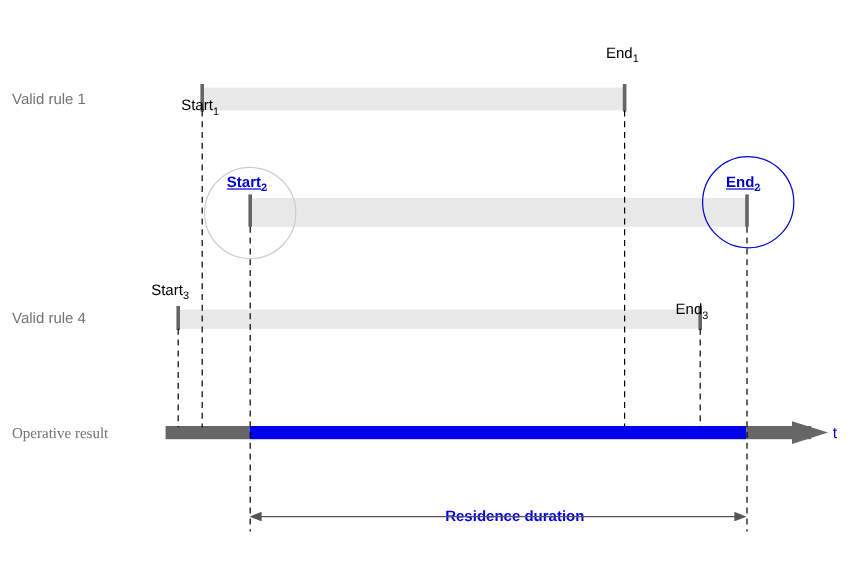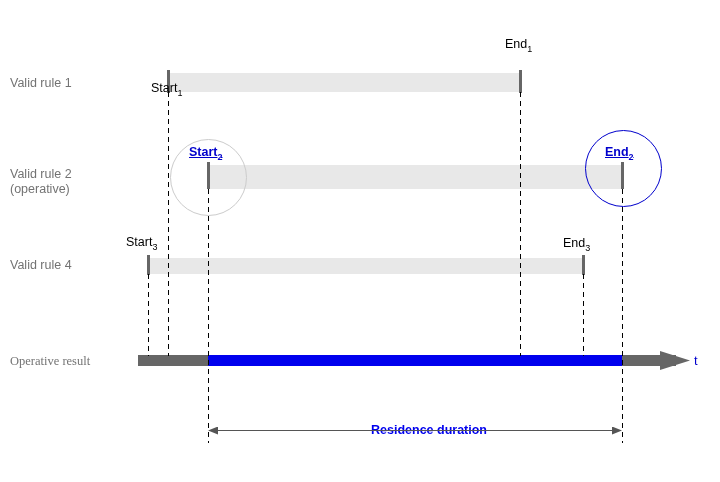--- a/index.html
+++ b/index.html
@@ -94,22 +94,20 @@
     pointer-events: none;
   }
 </style>
 </head>
 <body>
 
 <div id="diagram-root">
 
   <div class="row-label" style="top: 76px; white-space: pre;">Valid rule 1</div>
 
-  <div class="row-label" style="top: 167px; white-space: pre;">Valid rule 2
-(operative)</div>
 
   <div class="row-label" style="top: 258px; white-space: pre;">Valid rule 4</div>
 
   <div class="row-label" style="top: 354px; white-space: pre; font-family: Liberation Serif, serif;">Operative result</div>
 
   <div class="bar" style="left:168px; top:73px; width:354px; height:19px;"></div>
   <div class="tickmark" style="left:167px; top:70px; height:23px;"></div>
   <div class="tickmark" style="left:519px; top:70px; height:23px;"></div>
 
   <div class="tick-label" style="left:151px; top:49px;margin-top:32px;"><span>Start</span><sub>1</sub></div>
@@ -126,21 +124,21 @@
   <div class="circled-label" style="left:189px; top:145px;text-decoration:underline;"><span>Start</span><sub>2</sub></div>
 
   <div class="circled-label" style="left:605px; top:145px;text-decoration:underline;"><span>End</span><sub>2</sub></div>
 
   <div class="bar" style="left:148px; top:258px; width:436px; height:16px;"></div>
   <div class="tickmark" style="left:147px; top:255px; height:20px;"></div>
   <div class="tickmark" style="left:582px; top:255px; height:20px;"></div>
 
   <div class="tick-label" style="left:126px; top:235px;"><span>Start</span><sub>3</sub></div>
 
-  <div class="tick-label" style="left:563px; top:236px;"><span>End</span><sub>3</sub></div>
+  <div class="tick-label" style="left:563px; top:251px;"><span>End</span><sub>3</sub></div>
 
   <div class="result-bar-gray" style="left:138px; top:355px; width:70px; height:11px;"></div>
   <div class="result-bar-blue" style="left:208px; top:355px; width:414px; height:11px;"></div>
   <div class="result-bar-gray" style="left:622px; top:355px; width:54px; height:11px;"></div>
 
   <div class="axis-label-t" style="left:694px; top:353px;">t</div>
 
   <div class="dim-text" style="left:366px; top:423px;">Residence duration</div>
 
   <svg class="overlay" viewBox="0 0 720 482" xmlns="http://www.w3.org/2000/svg">

